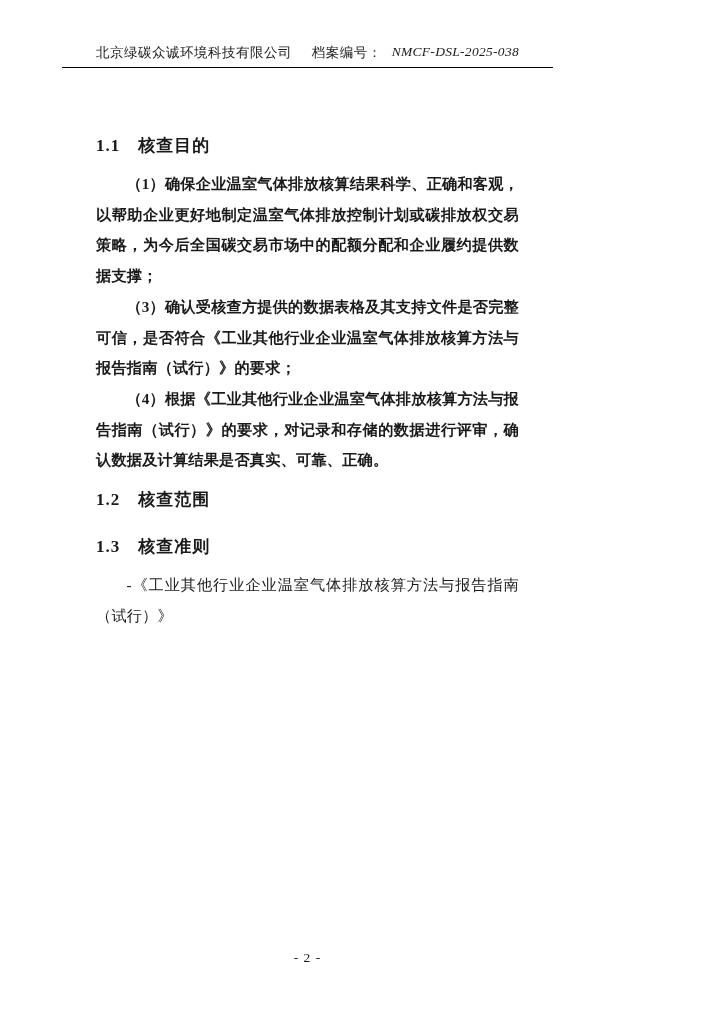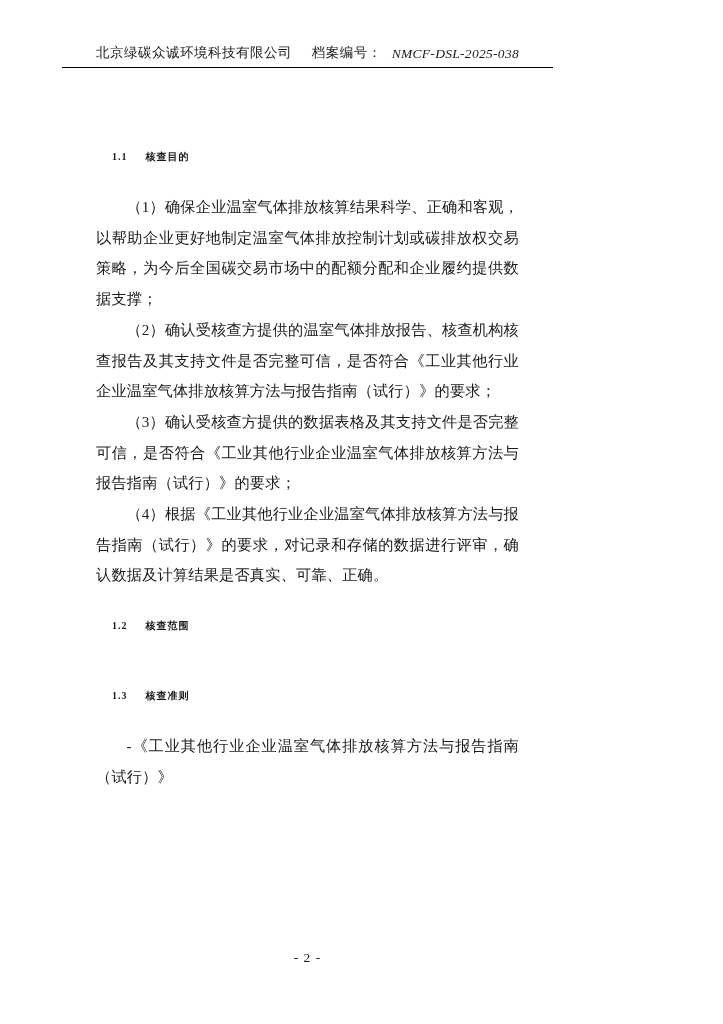--- a/index.html
+++ b/index.html
@@ -29,21 +29,21 @@
     font-size: 13.5px;
     letter-spacing: 0.5px;
     padding: 0 34px 5px 34px;
     border-bottom: 1.1px solid #000;
   }
   .header-left {
     white-space: nowrap;
   }
   .header-right {
     display: flex;
-    align-items: flex-end;
+    align-items: flex-start;
     white-space: nowrap;
   }
   .header-right .hdr-label {
     margin-right: 10px;
   }
   .header-right .hdr-code {
     font-family: "Liberation Serif", serif;
     letter-spacing: 0.3px;
     font-style: italic;
   }
@@ -53,37 +53,38 @@
     margin-top: 22px;
   }
   h1.sec {
     font-size: 17px;
     font-weight: bold;
     margin: 0 0 0 0;
     letter-spacing: 1px;
   }
   h1.sec .num { margin-right: 22px; }
   h2.sub {
-    font-size: 10px;
+    font-size: 17px;
     font-weight: bold;
-    margin: 16px;
+    margin: 0;
     letter-spacing: 1px;
   }
   h2.sub .num { margin-right: 18px; }
   .spacer-lg { height: 26px; }
   .spacer-md { height: 18px; }
   .spacer-sm { height: 12px; }
   p.para {
     font-size: 15.2px;
     line-height: 2.02;
     margin: 0;
     text-align: justify;
     text-justify: inter-ideograph;
     text-indent: 2em;
     letter-spacing: 0.2px;
+    font-weight: bold;
   }
   p.bullet {
     font-size: 15.2px;
     line-height: 2.02;
     margin: 0;
     text-align: justify;
     text-indent: 2em;
     letter-spacing: 0.2px;
   }
   
@@ -117,21 +118,20 @@
 
     <div class="spacer-md"></div>
 
     <h2 class="sub">
       <span class="num">1.1</span><span>核查目的</span>
     </h2>
 
     <div class="spacer-sm"></div>
 
     <p class="para">（1）确保企业温室气体排放核算结果科学、正确和客观，以帮助企业更好地制定温室气体排放控制计划或碳排放权交易策略，为今后全国碳交易市场中的配额分配和企业履约提供数据支撑；</p>
-    <p class="para">（2）确认受核查方提供的温室气体排放报告、核查机构核查报告及其支持文件是否完整可信，是否符合《工业其他行业企业温室气体排放核算方法与报告指南（试行）》的要求；</p>
     <p class="para">（3）确认受核查方提供的数据表格及其支持文件是否完整可信，是否符合《工业其他行业企业温室气体排放核算方法与报告指南（试行）》的要求；</p>
     <p class="para">（4）根据《工业其他行业企业温室气体排放核算方法与报告指南（试行）》的要求，对记录和存储的数据进行评审，确认数据及计算结果是否真实、可靠、正确。</p>
 
     <div class="spacer-sm"></div>
 
     <h2 class="sub">
       <span class="num">1.2</span><span>核查范围</span>
     </h2>
 
     <div class="spacer-sm"></div>

